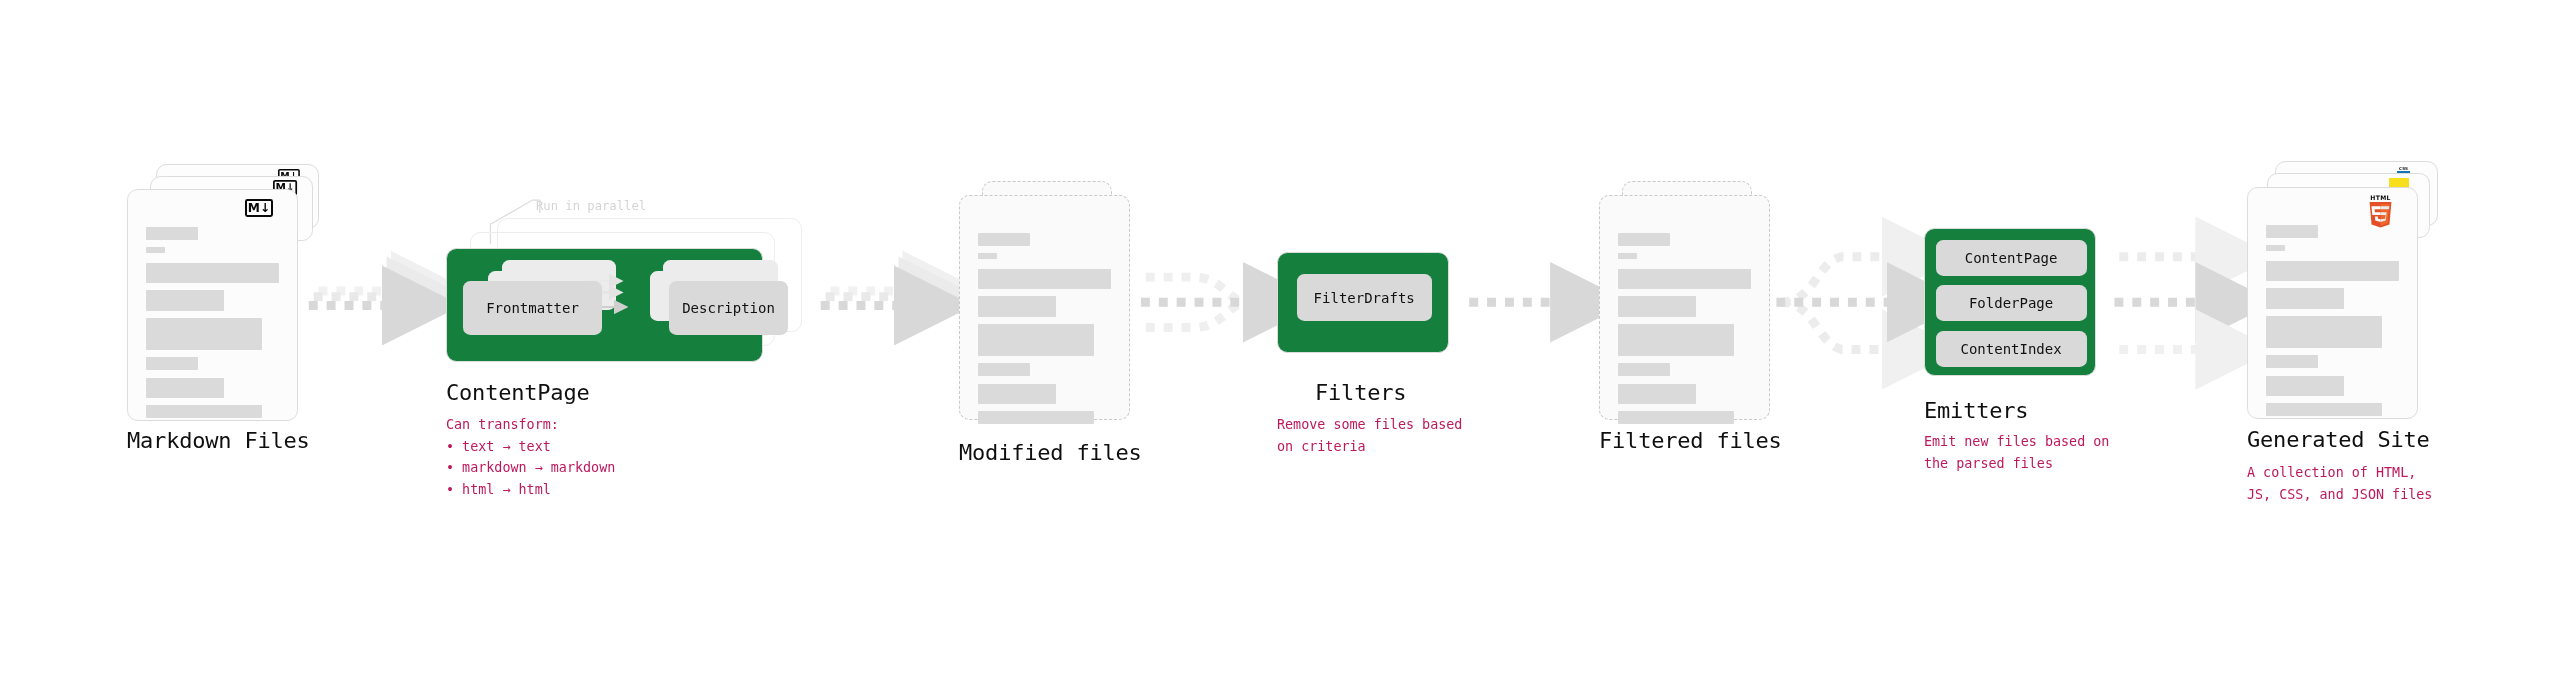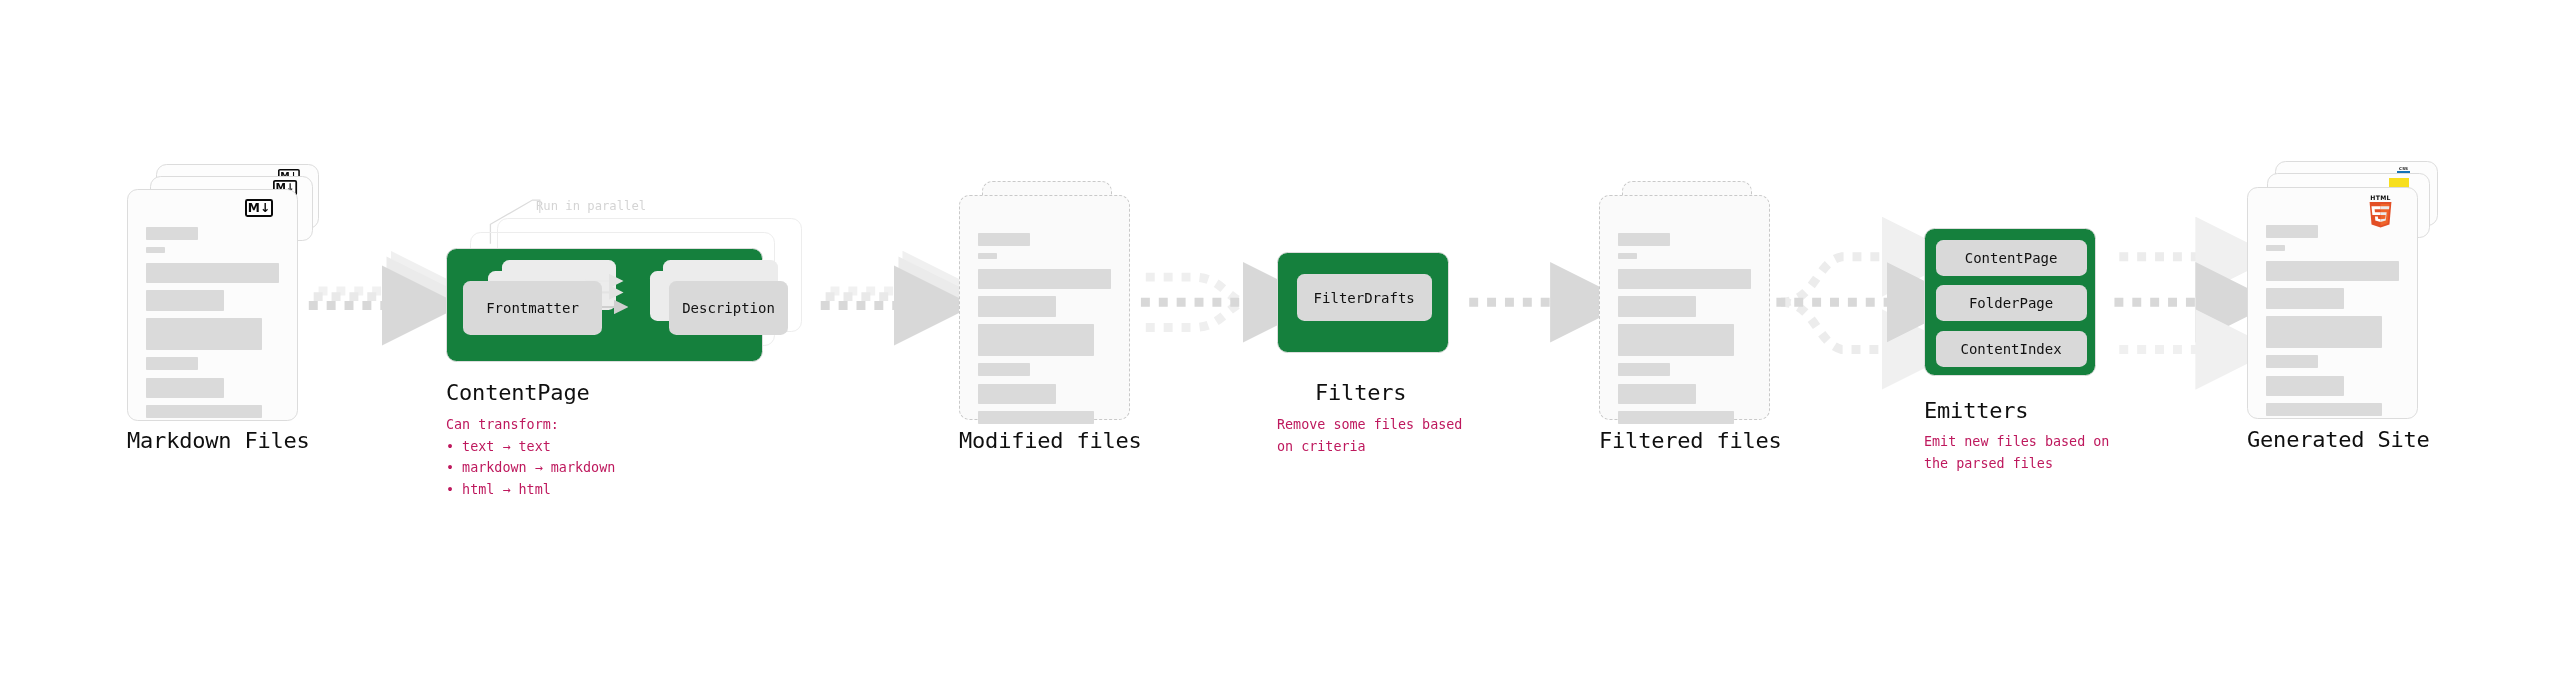--- a/index.html
+++ b/index.html
@@ -226,21 +226,21 @@
         <div class="bar" style="width:18.7px;  height:5.7px;  margin-bottom:9.8px;"></div>
         <div class="bar" style="width:133px; height:20.3px;"></div>
         <div class="bar" style="width:78px;  height:20.3px;"></div>
         <div class="bar" style="width:116px; height:32px;"></div>
         <div class="bar" style="width:52px;  height:13px;"></div>
         <div class="bar" style="width:78px;  height:20.3px;"></div>
         <div class="bar" style="width:116px; height:13px;"></div>
       </div>
     </div>
   </div>
-  <div class="stage-label abs" style="left:959px; top:428px;">Modified files</div>
+  <div class="stage-label abs" style="left:959px; top:440px;">Modified files</div>
 
   <div class="proc-box abs" style="left:1277px; top:252px; width:172px; height:101px;">
     <div class="chip abs" style="left:18.7px; top:21px; width:135px; height:47px;">FilterDrafts</div>
   </div>
   <div class="stage-label abs" style="left:1277px; top:380px;margin-left:38px;">Filters</div>
   <div class="stage-desc abs" style="left:1277px; top:414px; width:276px;">Remove some files based
 on criteria</div>
 
   <div class="doc-stack">
     <div class="doc-card dashed abs" style="left:1622px; top:181px; width:130px; height:57px;"></div>
@@ -298,15 +298,17 @@
         <path d="M16.5,2.8 L16.5,31.4 L26.1,28.2 L28.3,2.8 Z" fill="#ef652a"></path>
         <path d="M16.5,13.5 L9.1,13.5 L8.7,9.6 L16.5,9.6 L16.5,5.8 L4.5,5.8 L5.7,17.3
                  L16.5,17.3 Z M16.5,23 L13.2,22.2 L13,19.3 L9.2,19.3 L9.6,24.7
                  L16.5,26.6 Z" fill="#ffffff"></path>
         <path d="M16.5,17.3 L23.4,17.3 L22.8,22.2 L16.5,23 L16.5,26.6 L23.5,24.7
                  L24.7,13.5 L16.5,13.5 Z M16.5,9.6 L27.9,9.6 L28.3,5.8 L16.5,5.8 Z" fill="#ebebeb"></path>
       </svg>
     </div>
   </div>
   <div class="stage-label abs" style="left:2247px; top:427px;">Generated Site</div>
+  <div class="stage-desc abs" style="left:2247px; top:462px; width:276px;">A collection of HTML,
+JS, CSS, and JSON files</div>
 
 </div>
 
 
 </body></html>

